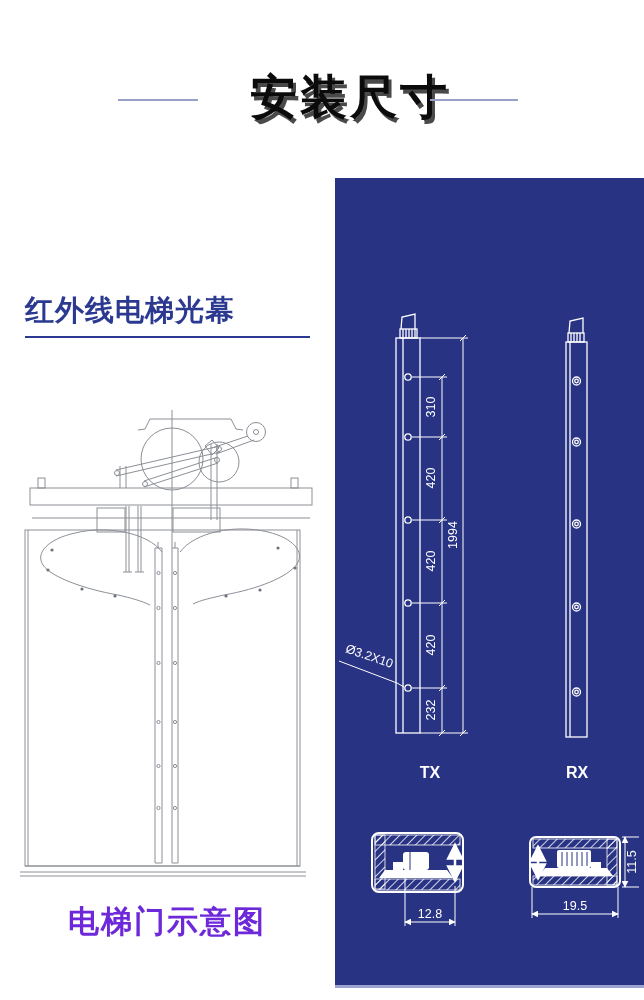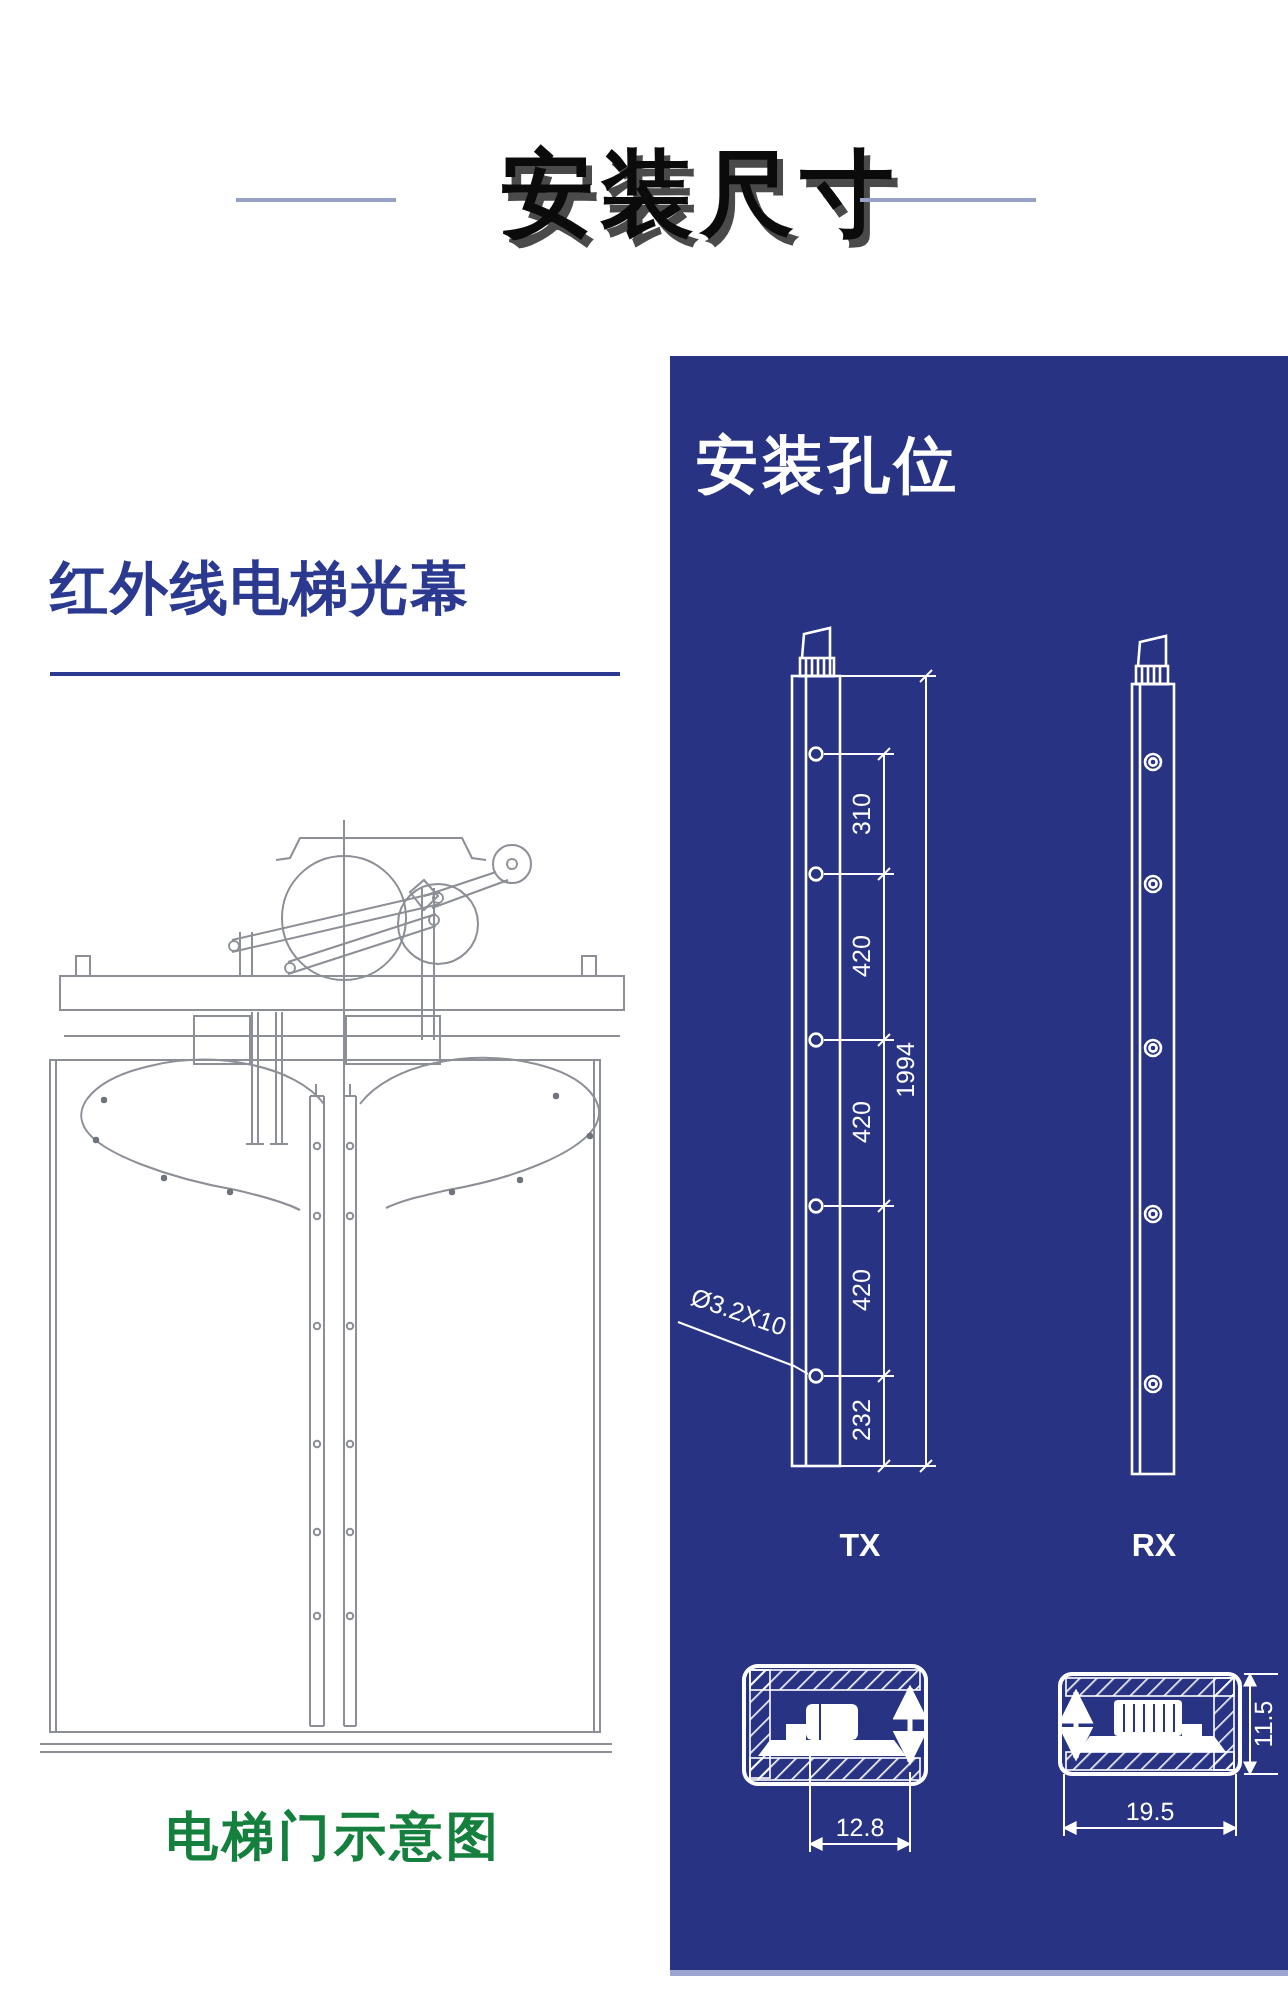--- a/index.html
+++ b/index.html
@@ -8,26 +8,26 @@
 
   
   .main-title{position:absolute;top:66px;left:0;width:644px;text-align:center;
     font-size:47px;font-weight:bold;letter-spacing:3px;color:#0b0b0b;
     text-shadow:3px 4px 0 #4a4a4a;padding-left:28px;}
   .title-line{position:absolute;top:99px;height:2px;background:#98a0c8;}
   .title-line.left{left:118px;width:80px;}
   .title-line.right{left:430px;width:88px;}
 
   
-  .section-heading{position:absolute;top:275px;left:25px;font-size:29px;font-weight:bold;
+  .section-heading{position:absolute;top:291px;left:25px;font-size:29px;font-weight:bold;
     color:#2b3a90;letter-spacing:1px;}
   .heading-underline{position:absolute;top:336px;left:25px;width:285px;height:2px;background:#2b3a90;}
   .door-svg{position:absolute;top:402px;left:12px;}
   .door-caption{position:absolute;top:901px;left:12px;width:310px;text-align:center;
-    font-size:26px;font-weight:bold;color:#15803d;letter-spacing:2px;}
+    font-size:31px;font-weight:bold;color:#6d28d9;letter-spacing:2px;}
 
   
   .panel{position:absolute;top:178px;left:335px;width:309px;height:807px;background:#283383;
     border-bottom:3px solid #9aa4cf;}
   .panel-title{position:absolute;top:34px;left:13px;font-size:31px;font-weight:bold;color:#ffffff;
     letter-spacing:2px;}
   .panel-svg{position:absolute;top:0;left:0;}
   .panel-svg text{fill:#ffffff;font-family:"Liberation Sans",sans-serif;}
 </style>
 </head>
@@ -151,21 +151,20 @@
         <line x1="13" y1="464" x2="288" y2="464"></line>
         <line x1="8" y1="470" x2="294" y2="470"></line>
         <line x1="8" y1="474" x2="294" y2="474"></line>
       </g>
     </g>
   </svg>
 
   <div class="door-caption">电梯门示意图</div>
 
   <div class="panel">
-    <div class="panel-title">安装孔位</div>
 
     <svg class="panel-svg" width="309" height="807" viewBox="0 0 309 807">
       <defs>
         <pattern id="hatch" width="6" height="6" patternUnits="userSpaceOnUse" patternTransform="rotate(45)">
           <line x1="0" y1="0" x2="0" y2="6" stroke="#ffffff" stroke-width="1.6"></line>
         </pattern>
         <marker id="arrW" viewBox="0 0 10 10" refX="9" refY="5" markerWidth="7" markerHeight="7" orient="auto-start-reverse">
           <path d="M0,0 L10,5 L0,10 Z" fill="#ffffff"></path>
         </marker>
       </defs>

